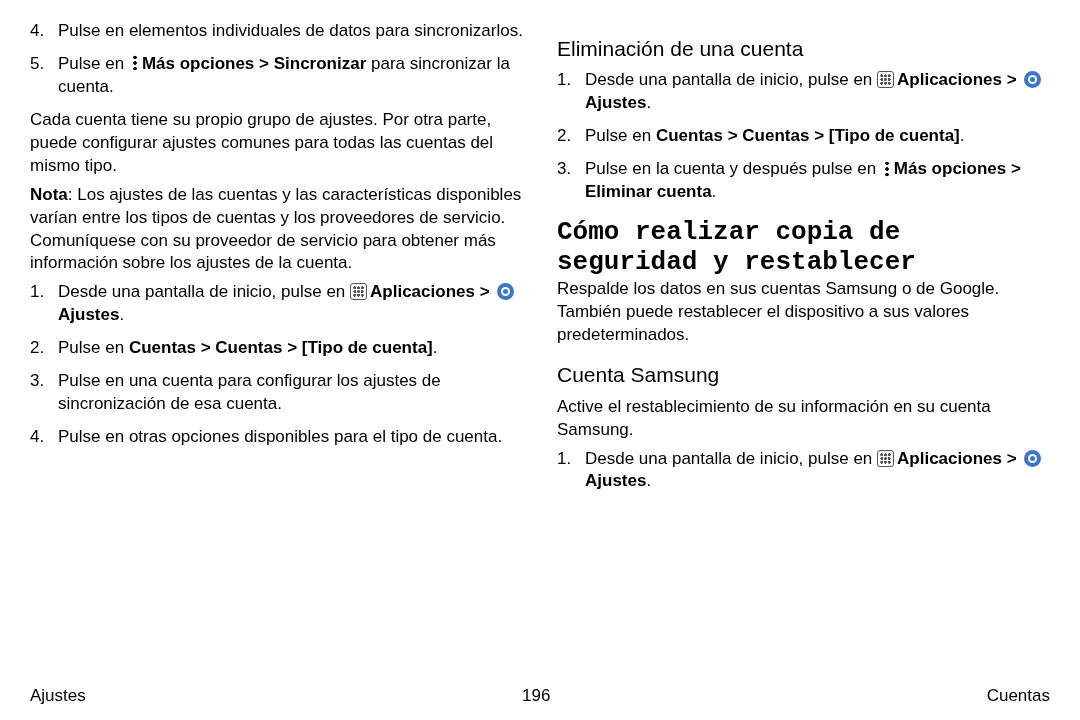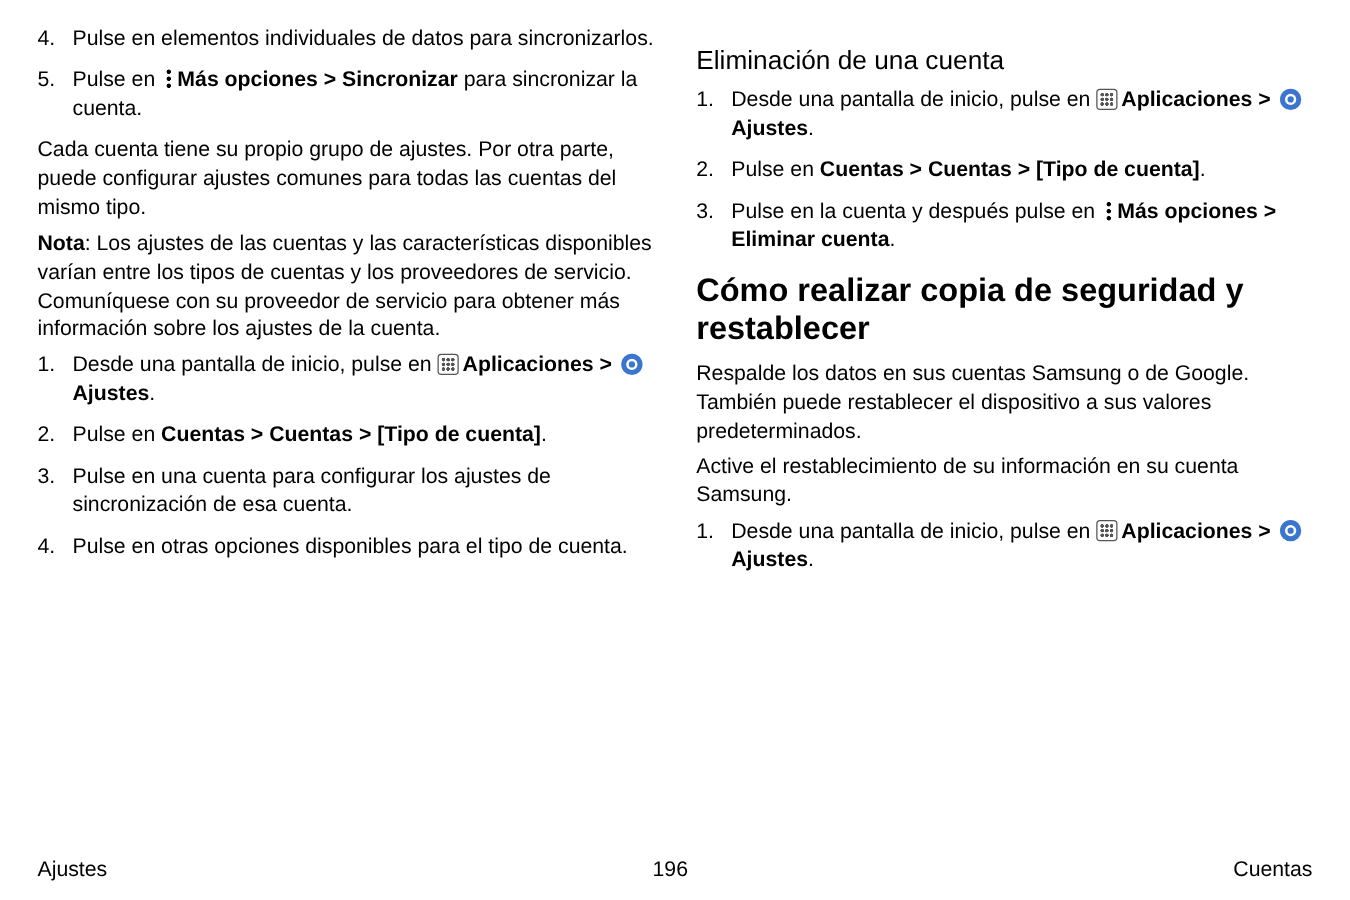--- a/index.html
+++ b/index.html
@@ -1,20 +1,20 @@
 <!DOCTYPE html>
 <html><head>
 <meta charset="utf-8">
 <style>
   * { box-sizing: border-box; margin: 0; padding: 0; }
   html, body { width: 1080px; height: 720px; background: #fff; font-family: Arial, Helvetica, sans-serif; color: #000; }
   .page { width: 1080px; height: 720px; position: relative; padding: 20px 30px 40px 30px; }
   .cols { display: flex; gap: 34px; }
   .col { flex: 1; min-width: 0; }
-  h1 { font-size: 26px; font-weight: 700; margin-top: 14px; margin-bottom: 10px; line-height: 1.15; }
+  h1 { font-size: 26px; font-weight: 700; margin-top: 14px; line-height: 1.15; font-family: Liberation Mono, monospace; }
   h2 { font-size: 21px; font-weight: 400; margin-top: 16px; margin-bottom: 8px; line-height: 1.2; }
   p, li { font-size: 17px; line-height: 1.35; margin-bottom: 6px; }
   ol { list-style: none; padding-left: 0; }
   ol > li { display: flex; margin-bottom: 10px; }
   ol > li .num { width: 28px; flex-shrink: 0; }
   ol > li .body { flex: 1; }
   .bold { font-weight: 700; }
   .apps-icon, .gear-icon, .more-icon { display: inline-block; vertical-align: middle; }
   .apps-icon { width: 17px; height: 17px; border: 1px solid #555; border-radius: 3px; position: relative; margin: 0 3px 2px 0; background:
     radial-gradient(circle at 25% 25%, #555 1.3px, transparent 1.6px),
@@ -87,20 +87,21 @@
             <span class="num">2.</span>
             <span class="body">Pulse en <span class="bold">Cuentas &gt; Cuentas &gt; [Tipo de cuenta]</span>.</span>
           </li>
           <li>
             <span class="num">3.</span>
             <span class="body">Pulse en la cuenta y después pulse en <span class="more-icon"></span><span class="bold">Más opciones &gt; Eliminar cuenta</span>.</span>
           </li>
         </ol>
       <h1>Cómo realizar copia de seguridad y restablecer</h1>
       <p>Respalde los datos en sus cuentas Samsung o de Google. También puede restablecer el dispositivo a sus valores predeterminados.</p>
+      <h2>Cuenta Samsung</h2>
       <p>Active el restablecimiento de su información en su cuenta Samsung.</p>
       <ol>
           <li>
             <span class="num">1.</span>
             <span class="body">Desde una pantalla de inicio, pulse en <span class="apps-icon"></span><span class="bold">Aplicaciones &gt; </span><span class="gear-icon"></span><span class="bold">Ajustes</span>.</span>
           </li>
         </ol>
     </div>
 
   </div>

